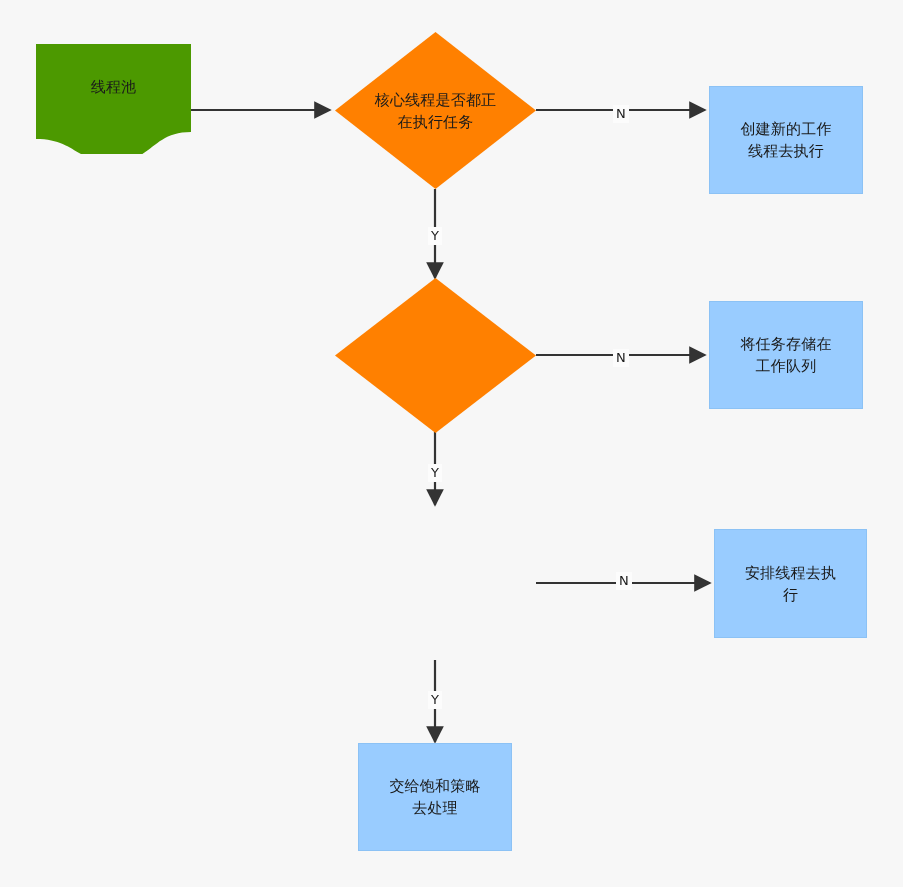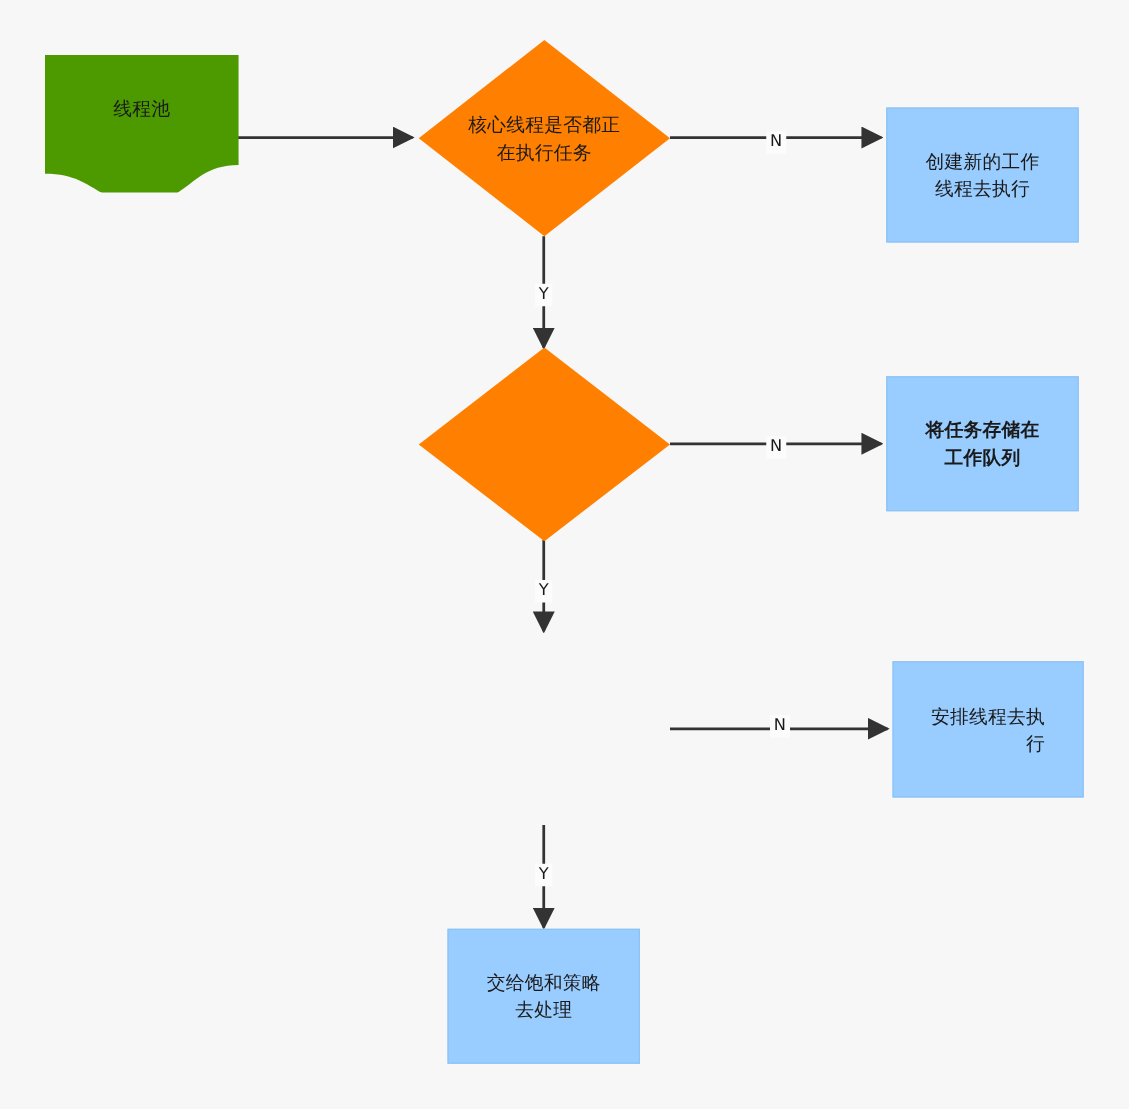--- a/index.html
+++ b/index.html
@@ -154,27 +154,27 @@
 
   <div class="node rect-node" style="left:709px; top:57px; width:154px; height:108px;margin-top:29px;">
     <span class="node-label">创建新的工作
 线程去执行</span>
   </div>
 
   <div class="node diamond-node" style="left:335px; top:278px; width:201px; height:155px;">
     <div class="diamond-shape"></div>
   </div>
 
-  <div class="node rect-node" style="left:709px; top:301px; width:154px; height:108px;font-weight:bold;">
+  <div class="node rect-node" style="left:709px; top:301px; width:154px; height:108px;">
     <span class="node-label">将任务存储在
 工作队列</span>
   </div>
 
 
-  <div class="node rect-node" style="left:714px; top:529px; width:153px; height:109px;text-align:right;">
+  <div class="node rect-node" style="left:714px; top:529px; width:153px; height:109px;">
     <span class="node-label">安排线程去执
 行</span>
   </div>
 
   <div class="node rect-node" style="left:358px; top:743px; width:154px; height:108px;">
     <span class="node-label">交给饱和策略
 去处理</span>
   </div>
 
   <span class="edge-label" style="left:613px; top:105px;">N</span>

